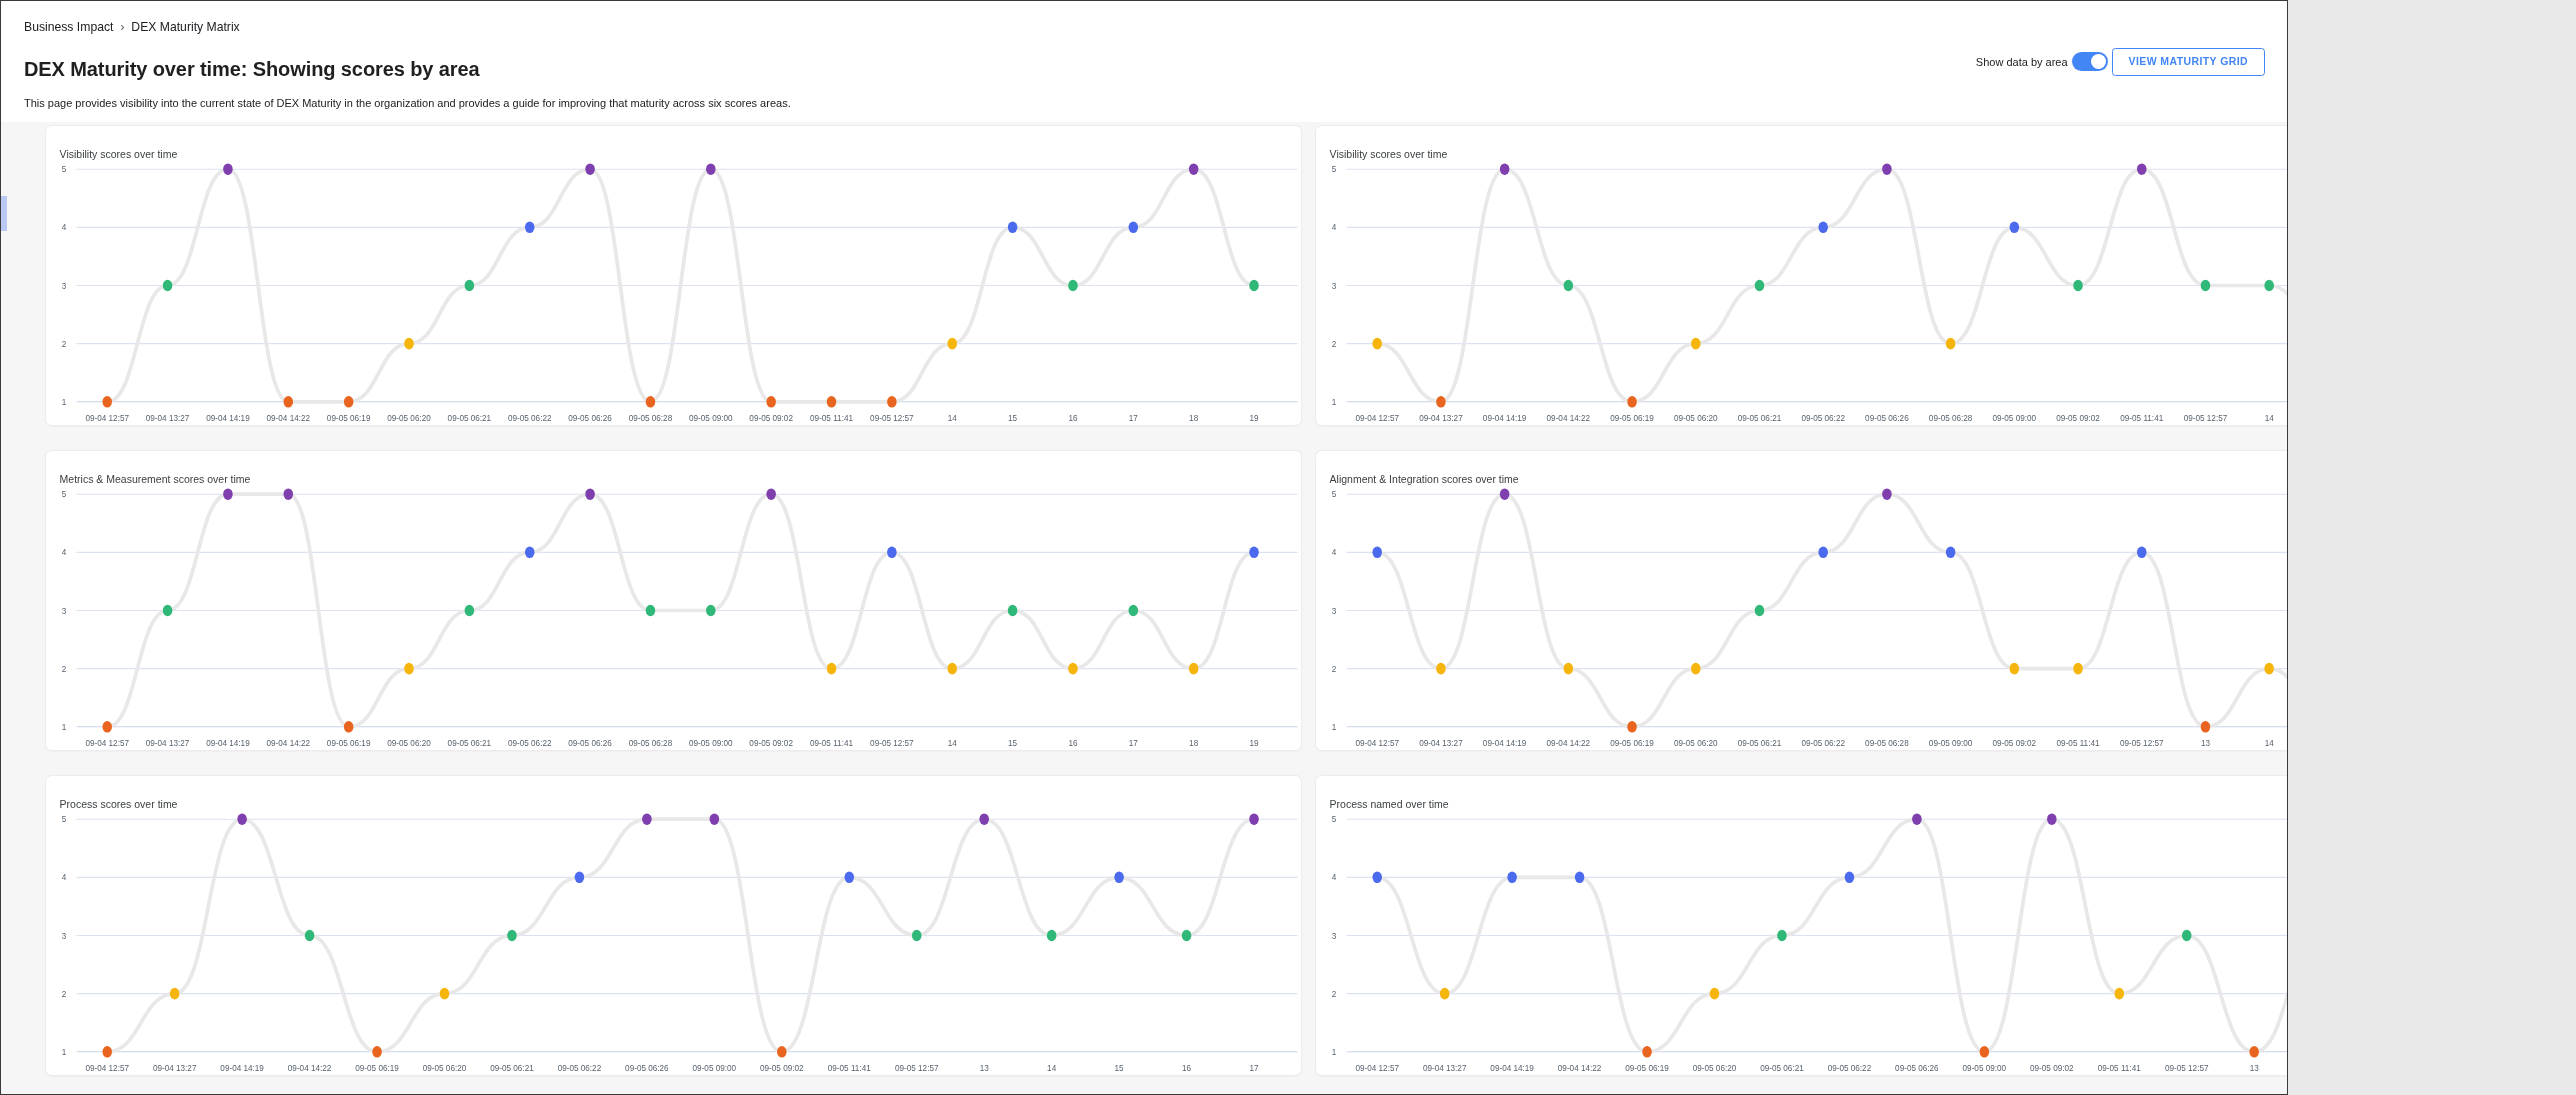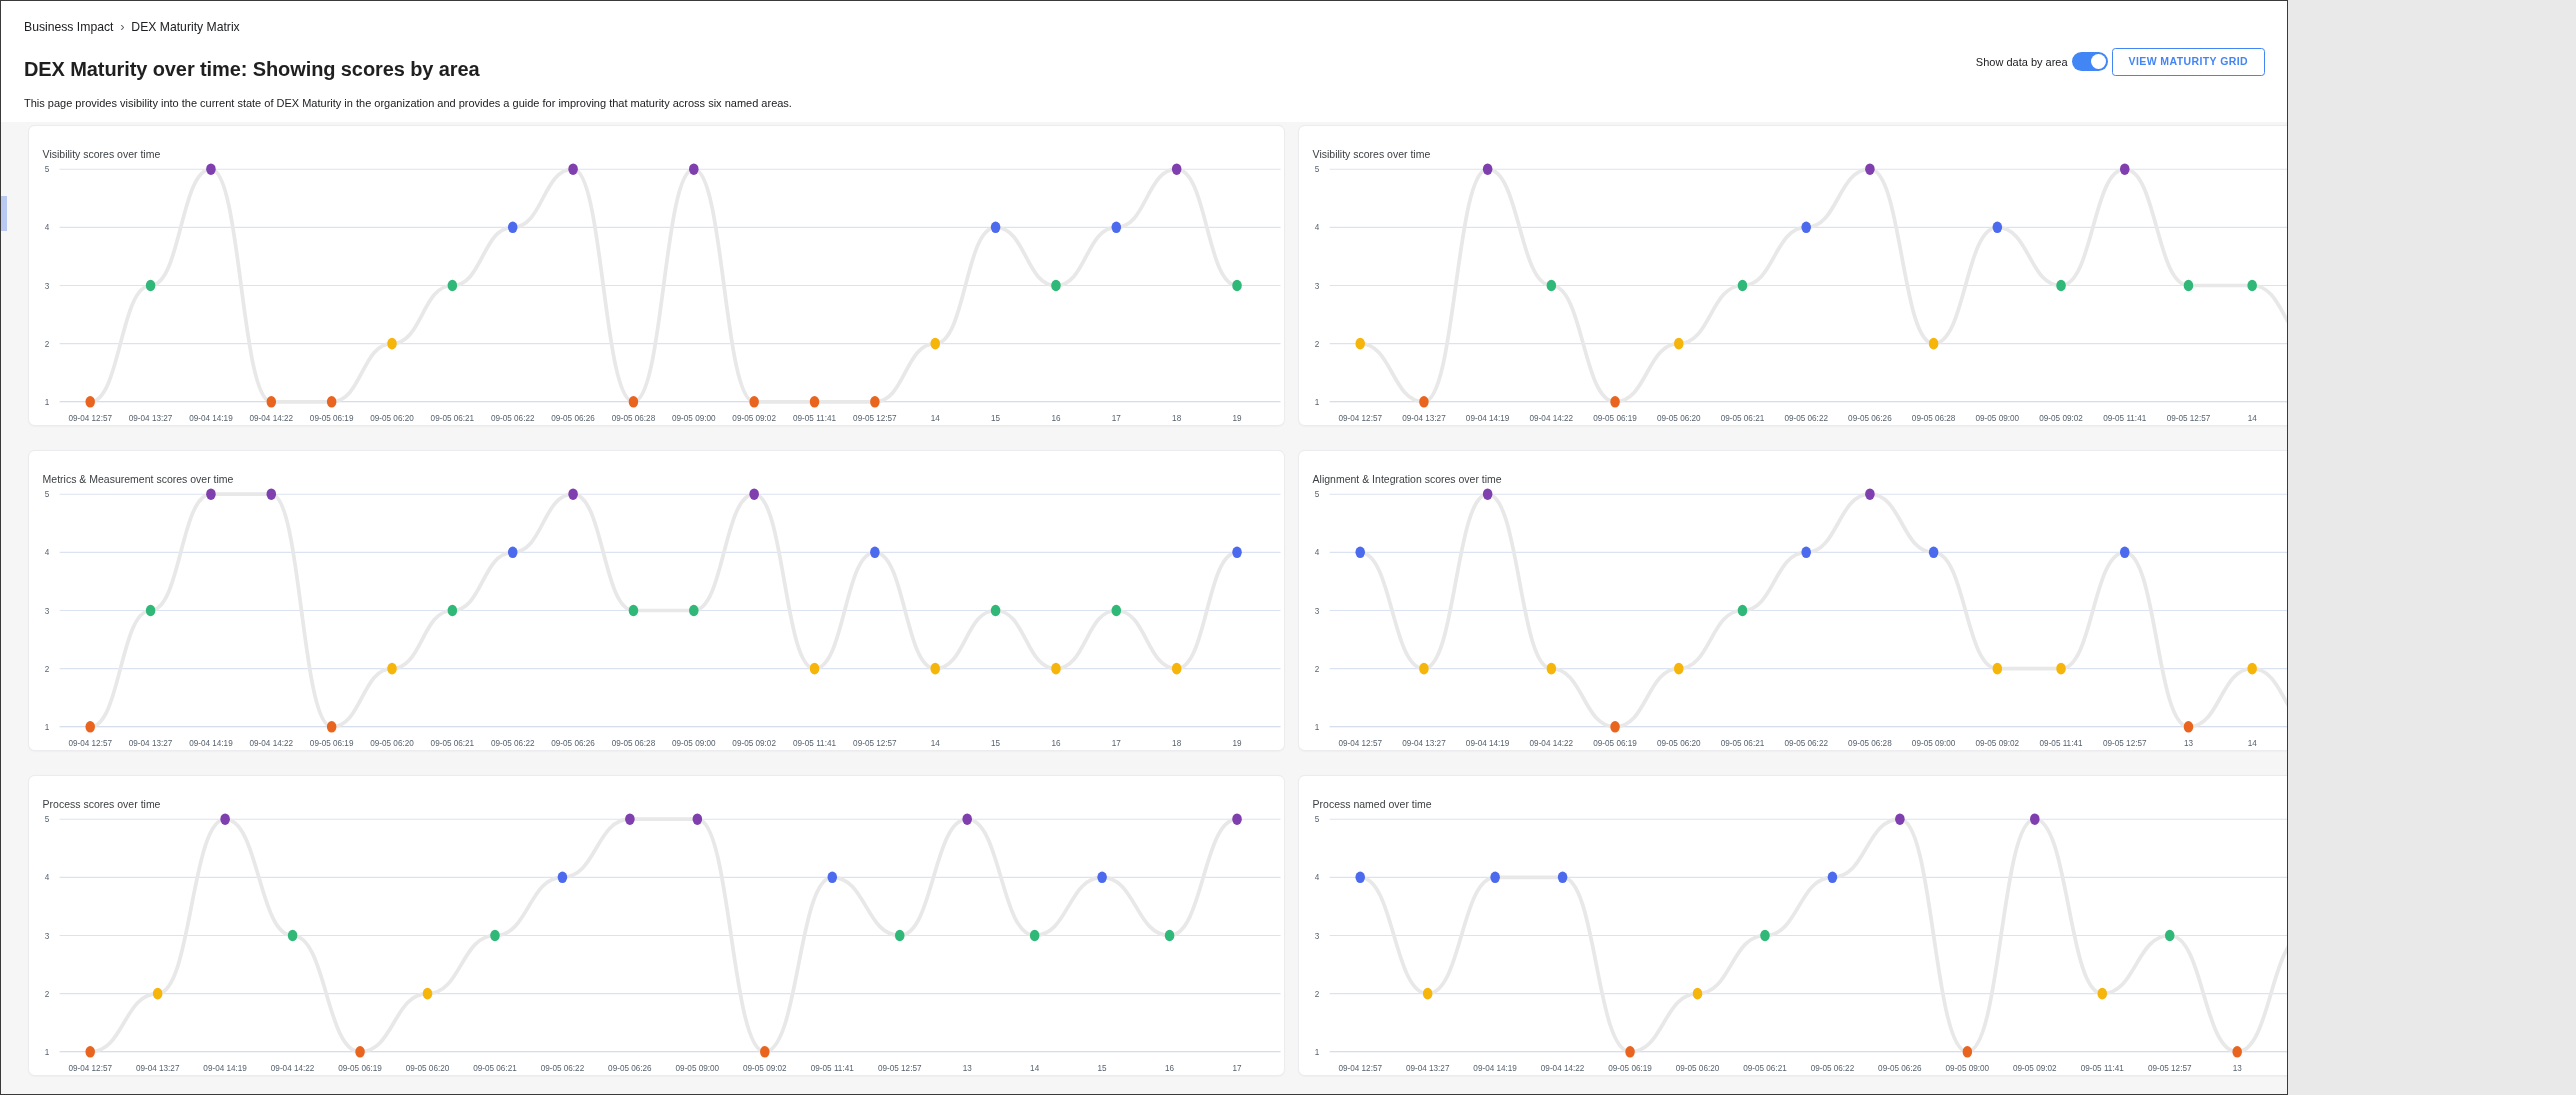--- a/index.html
+++ b/index.html
@@ -31,21 +31,21 @@
     background:#ffffff; border:1.4px solid #4285f4; border-radius:3.4px;
     color:#4285f4; font-size:10.5px; font-weight:700; letter-spacing:0.4px;
     padding:0 16px; height:28px; line-height:25px; cursor:pointer;
     font-family:"Liberation Sans", sans-serif;
   }
   .description{ margin-top:16.3px; font-size:11px; color:#202124; }
   
   .charts-grid{
     padding:2.7px 22px 0 27px;
     display:grid; grid-template-columns:1257px 1257px;
-    column-gap:13px; row-gap:24px;
+    column-gap:13px; row-gap:24px;margin-left:17px;
   }
   .card{
     position:relative; width:1257px; height:301px;
     background:#ffffff; border:0.7px solid #ececee; border-radius:6.8px;
     box-shadow:0 0.7px 1.4px rgba(0,0,0,0.03);
     overflow:hidden;
   }
   .chart-title{
     position:absolute; left:13.6px; top:22.4px;
     font-size:10.5px; font-weight:400; color:#3c4043;
@@ -71,21 +71,21 @@
     <div class="title-row">
       <h1 class="page-title">DEX Maturity over time: Showing scores by area</h1>
       <div class="controls">
         <span class="toggle-label">Show data by area</span>
         <div class="toggle" id="area-toggle" role="switch" aria-checked="true" style="background: rgb(66, 133, 244);">
           <div class="knob"></div>
         </div>
         <button class="grid-button">VIEW MATURITY GRID</button>
       </div>
     </div>
-    <div class="description">This page provides visibility into the current state of DEX Maturity in the organization and provides a guide for improving that maturity across six named areas.</div>
+    <div class="description">This page provides visibility into the current state of DEX Maturity in the organization and provides a guide for improving that maturity across six scores areas.</div>
   </div>
 
   <div class="charts-grid" id="charts-grid">
   <section class="card">
     <h2 class="chart-title">Visibility scores over time</h2>
     <svg class="chart-svg" width="1257" height="266" viewBox="0 0 1848 391">
           <line x1="45" x2="1840" y1="354" y2="354" stroke="#c9d2e6" stroke-width="1.6"></line>
           <text x="30" y="358.5" text-anchor="end" class="ytick">1</text>
           <line x1="45" x2="1840" y1="268.5" y2="268.5" stroke="#dbe2f1" stroke-width="1.6"></line>
           <text x="30" y="273" text-anchor="end" class="ytick">2</text>

